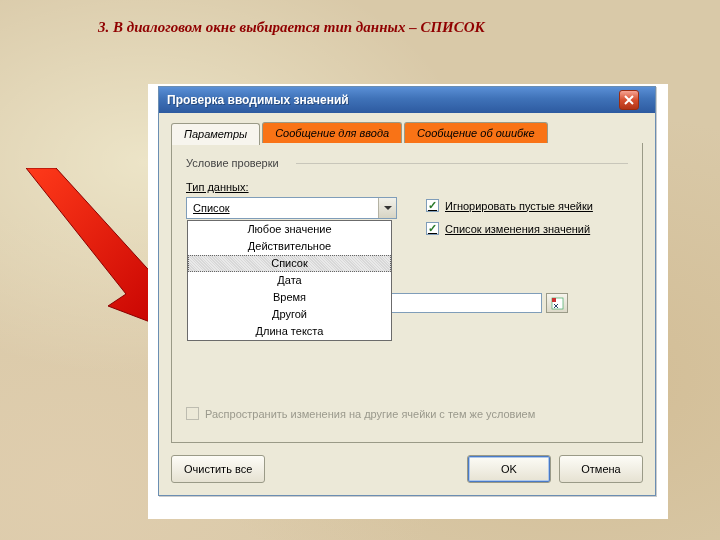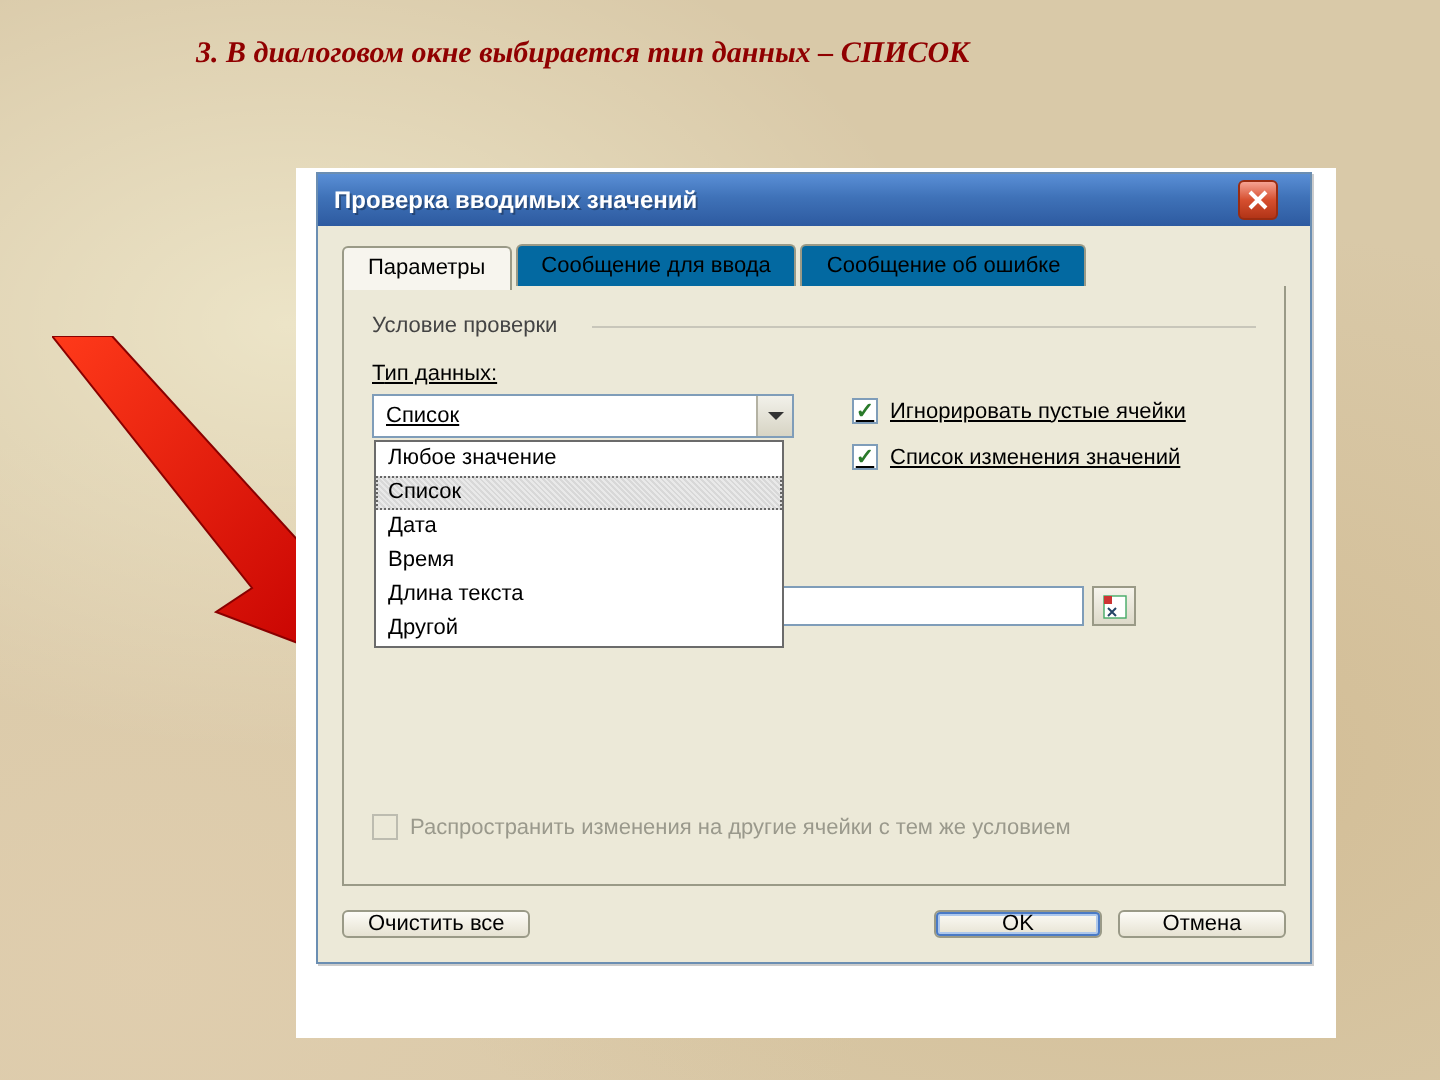--- a/index.html
+++ b/index.html
@@ -77,26 +77,27 @@
   .body {
     padding: 8px 12px 12px 12px;
     position: relative;
   }
   .tabs {
     display: flex;
     gap: 0;
     margin-bottom: 0;
     position: relative;
     top: 1px;
+    font-style: italic;
   }
   .tab {
     padding: 4px 12px;
     border: 1px solid #9a9a87;
     border-bottom: none;
-    background: #0369a1;
+    background: #f97316;
     margin-right: 2px;
     border-radius: 3px 3px 0 0;
     position: relative;
     font-size: 11px;
   }
   .tab.active {
     background: #f7f5ee;
     z-index: 2;
     padding-bottom: 5px;
     top: 1px;
@@ -147,20 +148,21 @@
     left: 0; top: 22px;
     width: 205px;
     background: #fff;
     border: 1px solid #6b6b6b;
     z-index: 10;
   }
   .dropdown .opt {
     padding: 1px 6px;
     font-size: 11px;
     line-height: 15px;
+    text-align: center;
   }
   .dropdown .opt.sel {
     background: repeating-linear-gradient(45deg,#d8d8d8 0 1px,#e9e9e9 1px 2px);
     border: 1px dotted #666;
     padding: 0 5px;
   }
   .chk {
     display: flex; align-items: center; gap: 6px;
     margin-bottom: 10px;
   }
@@ -183,21 +185,21 @@
     width: 22px; height: 20px; border:1px solid #9a9a87; background:linear-gradient(#f6f4ec,#ddd9c9);
     margin-left: 4px;
     display:flex;align-items:center;justify-content:center;
   }
   .refbtn svg { width:13px;height:13px; }
   .buttons {
     display:flex; gap:8px; padding: 0 12px 12px 12px; align-items:center;
   }
   .buttons .spacer { flex:1; }
   .btn {
-    min-width: 84px; height: 14px;
+    min-width: 84px; height: 28px;
     border: 1px solid #9a9a87;
     background: linear-gradient(#fdfcf7,#e6e2d2);
     border-radius: 3px;
     display:flex;align-items:center;justify-content:center;
     padding: 0 12px;
   }
   .btn.default {
     box-shadow: 0 0 0 1px #4a7ac5 inset, 0 0 0 2px #aec8ec inset;
   }
   .gridbg {
@@ -251,25 +253,26 @@
           <div class="leftcol">
             <div class="lbl">
               <span class="under">Т</span><span>ип данных:</span>
             </div>
             <div class="combo">
               <span class="val">Список</span>
               <div class="arrowbtn"></div>
 
               <div class="dropdown">
                 <div class="opt">Любое значение</div>
+                <div class="opt">Действительное</div>
                 <div class="opt sel">Список</div>
                 <div class="opt">Дата</div>
                 <div class="opt">Время</div>
+                <div class="opt">Другой</div>
                 <div class="opt">Длина текста</div>
-                <div class="opt">Другой</div>
               </div>
             </div>
           </div>
 
           <div class="rightcol">
             <div class="chk">
               <div class="box">✓</div>
               <span><span class="under">И</span><span>гнорировать пустые ячейки</span></span>
             </div>
             <div class="chk">

